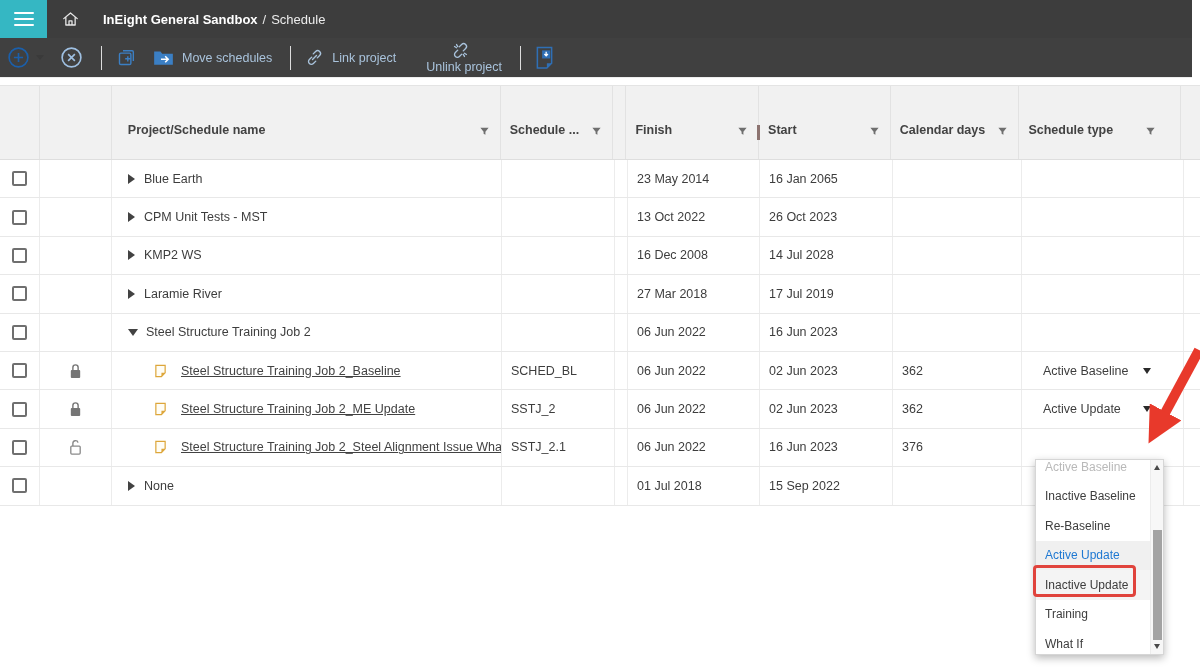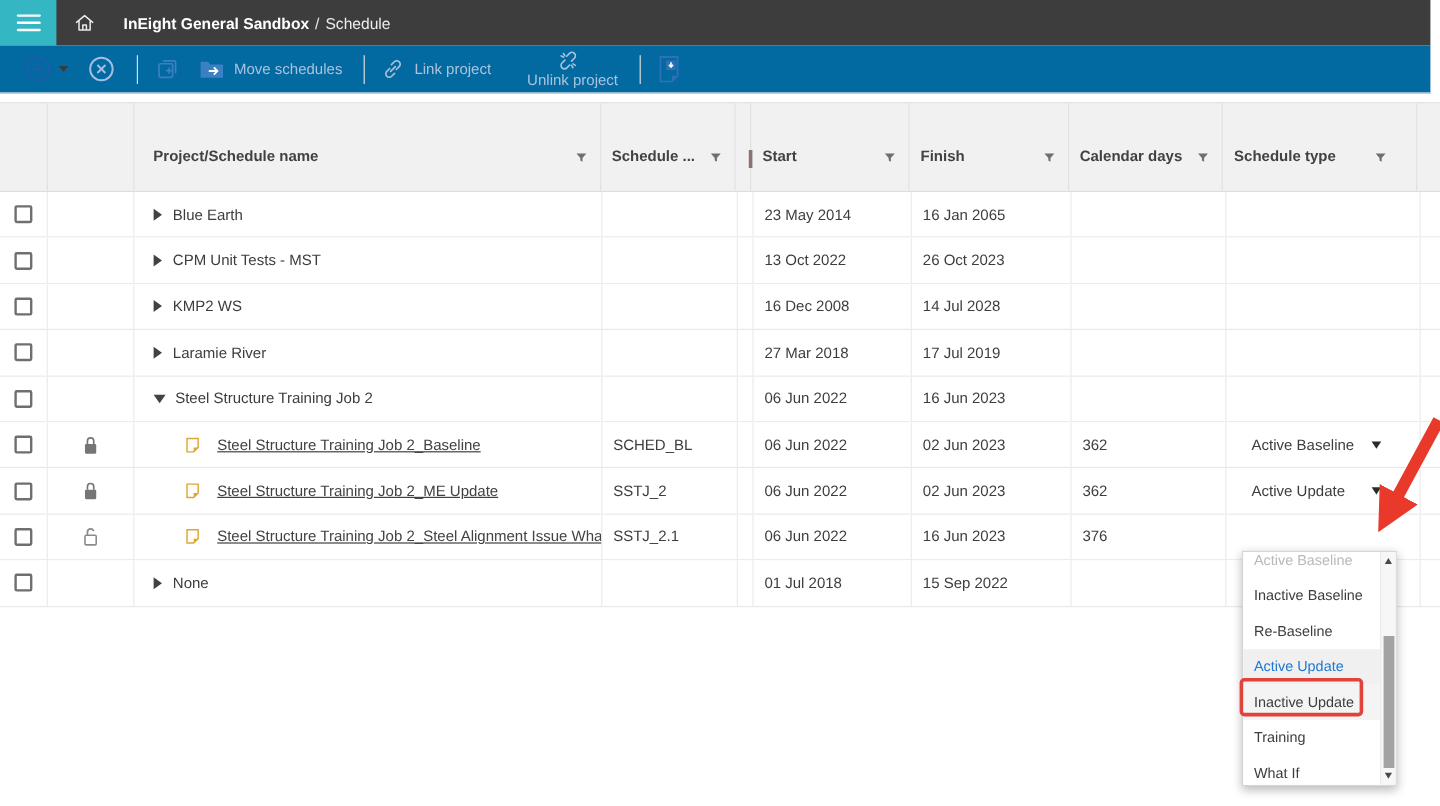--- a/index.html
+++ b/index.html
@@ -11,21 +11,21 @@
   .menu-btn { width:47px; background:#35b7c3; display:flex; align-items:center; justify-content:center; cursor:pointer; }
   .hamburger { width:20px; }
   .hamburger div { height:2.5px; background:#fff; margin:3.5px 0; border-radius:1px; }
   .home-btn { width:46px; display:flex; align-items:center; justify-content:center; }
   .crumb { display:flex; align-items:center; color:#fff; font-size:13px; margin-left:10px; }
   .crumb b { font-weight:bold; }
   .crumb .sep { margin:0 5px; color:#e8e8e8; font-weight:normal; }
   .crumb .page { color:#ececec; font-weight:normal; }
 
   
-  .toolbar { height:40px; background:#0369a1; border-bottom:1px solid #ededed; display:flex; align-items:center; padding-left:20px; }
+  .toolbar { height:40px; background:#404040; border-bottom:1px solid #ededed; display:flex; align-items:center; padding-left:7px; }
   .tb-btn { display:flex; align-items:center; cursor:pointer; margin-right:10px; }
   .tb-label { font-size:12.5px; color:#a9c3dc; margin-left:8px; }
   .tb-sep { width:1px; height:24px; background:#dcdcdc; margin:0 14px 0 8px; }
   .caret-sm { width:0; height:0; border-left:4px solid transparent; border-right:4px solid transparent; border-top:5px solid #3a3a3a; margin-left:6px; }
 
   
   .table-wrap { position:absolute; left:0; top:85px; width:1200px; }
   .thead { display:flex; height:75px; background:#f1f1f1; border-top:1px solid #e4e4e4; border-bottom:1px solid #dedede; }
   .th { display:flex; align-items:flex-end; justify-content:space-between; padding:0 10px 22px 9px; font-size:12.5px; font-weight:bold; color:#424242; border-right:1px solid #e2e2e2; position:relative; }
   .trow { display:flex; height:38.4px; border-bottom:1px solid #e8e8e8; background:#fff;text-align:right; }
@@ -155,29 +155,29 @@
             <path d="M3 4 h18 l-7 8.5 V19 l-4 -2.2 V12.5 z" fill="#6f6f6f"></path>
           </svg>
       </div>
       <div class="th w-sid">
         <span>Schedule ...</span>
         <svg class="filter" width="11" height="11" viewBox="0 0 24 24">
             <path d="M3 4 h18 l-7 8.5 V19 l-4 -2.2 V12.5 z" fill="#6f6f6f"></path>
           </svg>
       </div>
       <div class="th w-gap"></div>
+      <div class="th w-finish">
+        <span>Finish</span>
+        <svg class="filter" width="11" height="11" viewBox="0 0 24 24">
+            <path d="M3 4 h18 l-7 8.5 V19 l-4 -2.2 V12.5 z" fill="#6f6f6f"></path>
+          </svg>
+      </div>
       <div class="th w-start">
         <span class="pin-tick"></span>
         <span>Start</span>
-        <svg class="filter" width="11" height="11" viewBox="0 0 24 24">
-            <path d="M3 4 h18 l-7 8.5 V19 l-4 -2.2 V12.5 z" fill="#6f6f6f"></path>
-          </svg>
-      </div>
-      <div class="th w-finish">
-        <span>Finish</span>
         <svg class="filter" width="11" height="11" viewBox="0 0 24 24">
             <path d="M3 4 h18 l-7 8.5 V19 l-4 -2.2 V12.5 z" fill="#6f6f6f"></path>
           </svg>
       </div>
       <div class="th w-cal">
         <span>Calendar days</span>
         <svg class="filter" width="11" height="11" viewBox="0 0 24 24">
             <path d="M3 4 h18 l-7 8.5 V19 l-4 -2.2 V12.5 z" fill="#6f6f6f"></path>
           </svg>
       </div>

